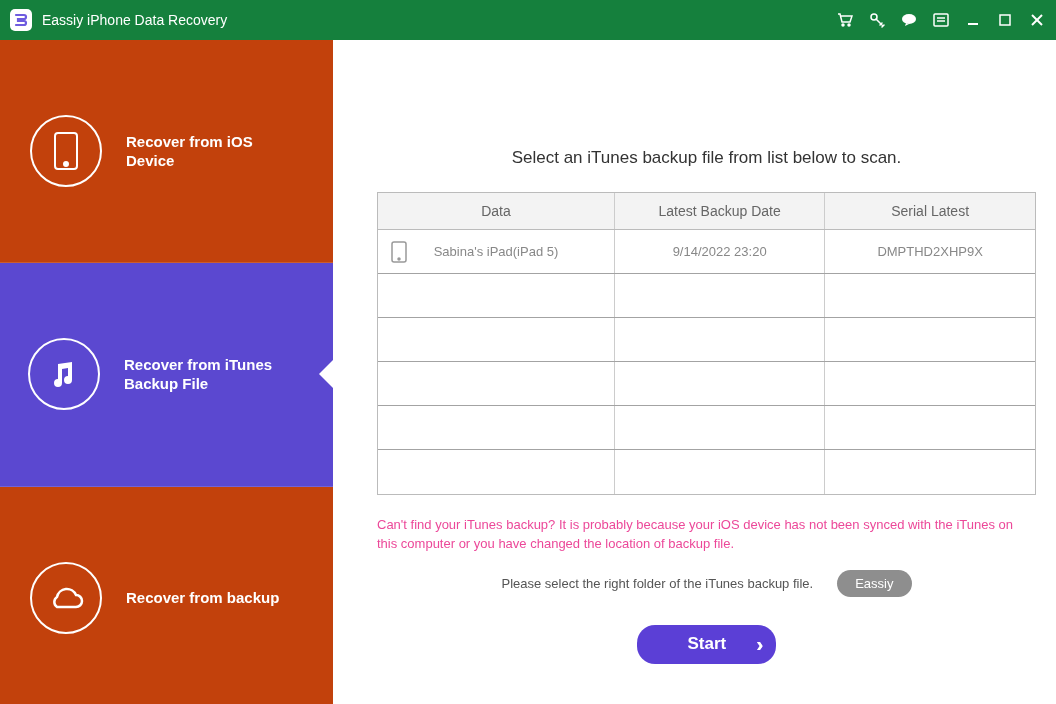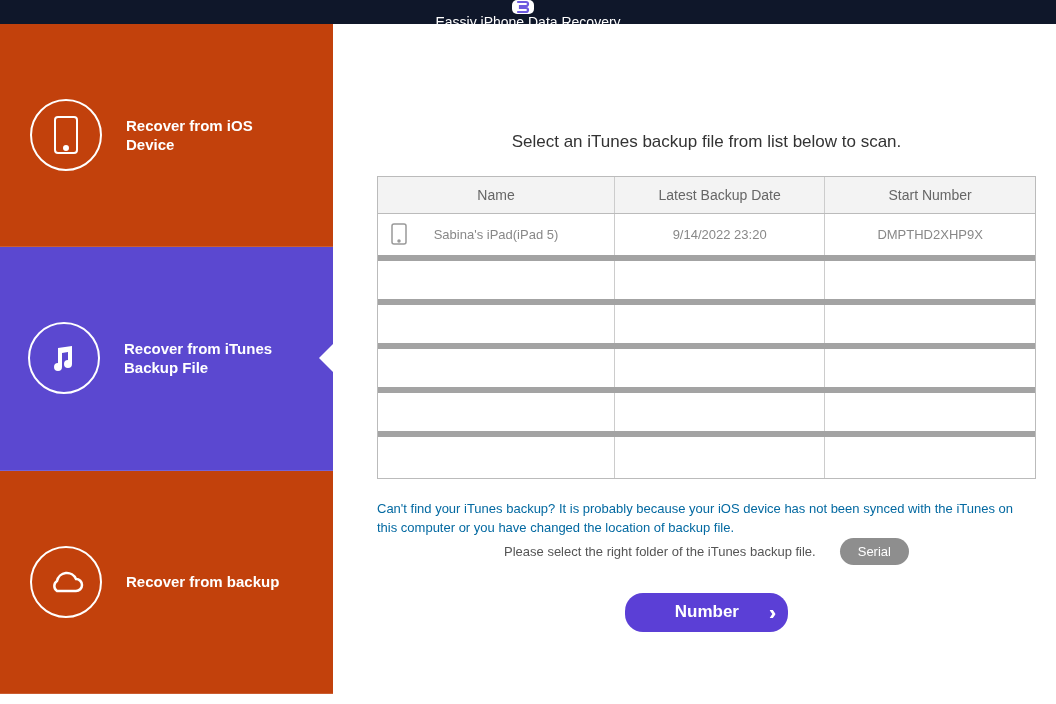--- a/index.html
+++ b/index.html
@@ -4,27 +4,26 @@
   <style>
     * { margin: 0; padding: 0; box-sizing: border-box; }
     body {
       font-family: Arial, sans-serif;
       width: 1056px;
       height: 704px;
       overflow: hidden;
       background: #fff;
     }
     .titlebar {
-      height: 24px;
-      background: #0f172a;
+      height: 40px;
+      background: #15803d;
       display: flex;
       align-items: center;
       padding: 0 10px;
       color: #fff;
-      flex-direction: column;
     }
     .titlebar-logo {
       width: 22px;
       height: 22px;
       background: #fff;
       border-radius: 5px;
       display: flex;
       align-items: center;
       justify-content: center;
       margin-right: 10px;
@@ -134,48 +133,48 @@
       padding: 10px 8px;
       border-bottom: 1px solid #bbb;
       border-right: 1px solid #ccc;
     }
     th:last-child { border-right: none; }
     td {
       text-align: center;
       padding: 0;
       color: #888;
       font-size: 13px;
-      border-bottom: 6px solid #a3a3a3;
+      border-bottom: 1px solid #a3a3a3;
       border-right: 1px solid #ccc;
       height: 44px;
     }
     td:last-child { border-right: none; }
     tr:last-child td { border-bottom: none; }
     .name-cell {
       display: flex;
       align-items: center;
       justify-content: center;
       height: 100%;
       position: relative;
     }
     .device-icon {
       position: absolute;
       left: 12px;
     }
     .help-text {
       font-size: 13px;
-      color: #0369a1;
+      color: #ec4899;
       margin-top: 20px;
       line-height: 1.5;
     }
     .select-row {
       display: flex;
       align-items: center;
       gap: 24px;
-      margin-top: 0;
+      margin-top: 16px;
     }
     .select-text {
       font-size: 13px;
       color: #555;
     }
     .select-btn {
       background: #8e8e8e;
       color: #fff;
       border: none;
       border-radius: 14px;
@@ -297,23 +296,23 @@
 
   </div>
 
   <div class="content">
     <div class="content-heading">Select an iTunes backup file from list below to scan.</div>
 
     <div class="table-container">
       <table>
         <thead>
           <tr>
-            <th style="width:36%">Name</th>
+            <th style="width:36%">Data</th>
             <th style="width:32%">Latest Backup Date</th>
-            <th style="width:32%">Start Number</th>
+            <th style="width:32%">Serial Latest</th>
           </tr>
         </thead>
         <tbody>
           <tr>
             <td>
               <div class="name-cell">
                 <span class="device-icon">
                   <svg width="18" height="22" viewBox="0 0 18 22" fill="none" stroke="#999" stroke-width="1.5">
                       <rect x="2" y="1" width="14" height="20" rx="2"></rect>
                       <circle cx="9" cy="18" r="1" fill="#999"></circle>
@@ -351,24 +350,24 @@
               <td></td>
             </tr>
         </tbody>
       </table>
     </div>
 
     <div class="help-text">Can't find your iTunes backup? It is probably because your iOS device has not been synced with the iTunes on this computer or you have changed the location of backup file.</div>
 
     <div class="select-row">
       <span class="select-text">Please select the right folder of the iTunes backup file.</span>
-      <button class="select-btn">Serial</button>
+      <button class="select-btn">Eassiy</button>
     </div>
 
     <div class="start-row">
       <button class="start-btn">
-        <span>Number</span>
+        <span>Start</span>
         <span class="start-chevrons">››</span>
       </button>
     </div>
 
   </div>
 </div>
 
 </body></html>

